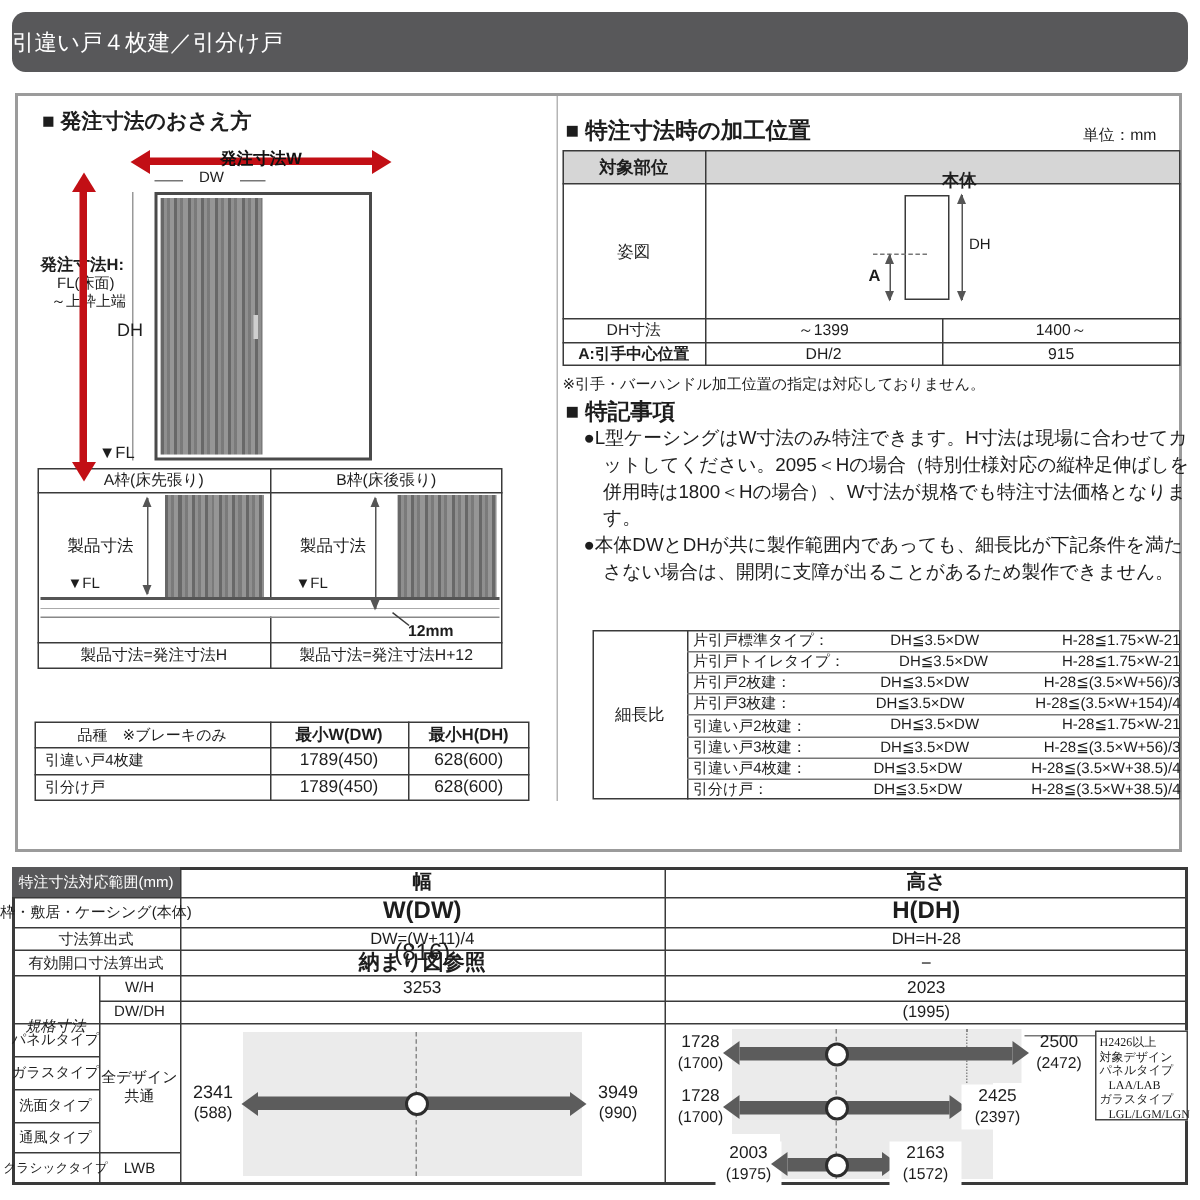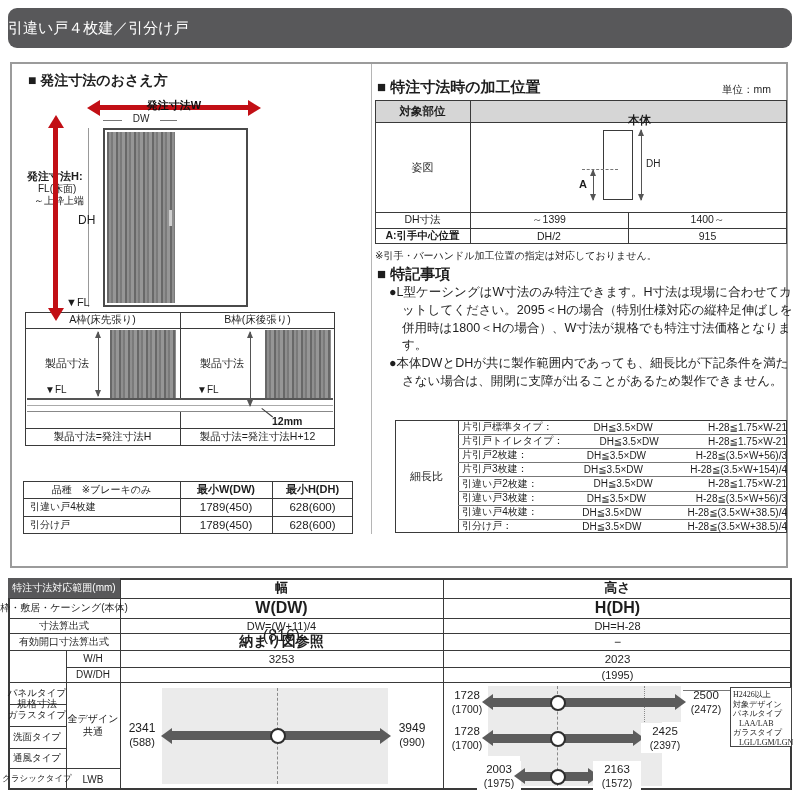--- a/index.html
+++ b/index.html
@@ -220,21 +220,21 @@
   <div class="tc b" style="left:443px;top:598px;width:349px;height:20px;font-size:16px;">H(DH)</div>
 
   <div class="tc" style="left:8px;top:618px;width:112px;height:15px;font-size:10px;">寸法算出式</div>
   <div class="tc" style="left:120px;top:618px;width:323px;height:15px;font-size:11px;">DW=(W+11)/4</div>
   <div class="tc" style="left:443px;top:618px;width:349px;height:15px;font-size:11px;">DH=H-28</div>
 
   <div class="tc" style="left:8px;top:633px;width:112px;height:17px;font-size:10px;">有効開口寸法算出式</div>
   <div class="tc b" style="left:120px;top:633px;width:323px;height:17px;font-size:14px;">納まり図参照</div>
   <div class="tc" style="left:443px;top:633px;width:349px;height:17px;font-size:12px;">−</div>
 
-  <div class="tc" style="left:8px;top:688px;width:58px;height:32px;font-size:10px;">規格寸法</div>
+  <div class="tc" style="left:8px;top:668px;width:58px;height:32px;font-size:10px;font-style:italic;">規格寸法</div>
   <div class="tc" style="left:66px;top:650px;width:54px;height:17px;font-size:10px;">W/H</div>
   <div class="tc" style="left:66px;top:667px;width:54px;height:15px;font-size:10px;">DW/DH</div>
   <div class="tc" style="left:120px;top:650px;width:323px;height:17px;font-size:11.5px;">3253</div>
   <div class="tc" style="left:443px;top:650px;width:349px;height:17px;font-size:11.5px;">2023</div>
   <div class="tc" style="left:120px;top:628px;width:323px;height:15px;font-size:16px;">(816)</div>
   <div class="tc" style="left:443px;top:667px;width:349px;height:15px;font-size:11px;">(1995)</div>
 
   <div class="tc" style="left:8px;top:682px;width:58px;height:22px;font-size:9.5px;">パネルタイプ</div>
   <div class="tc" style="left:8px;top:704px;width:58px;height:22px;font-size:9.5px;">ガラスタイプ</div>
   <div class="tc" style="left:8px;top:726px;width:58px;height:22px;font-size:9.5px;">洗面タイプ</div>

